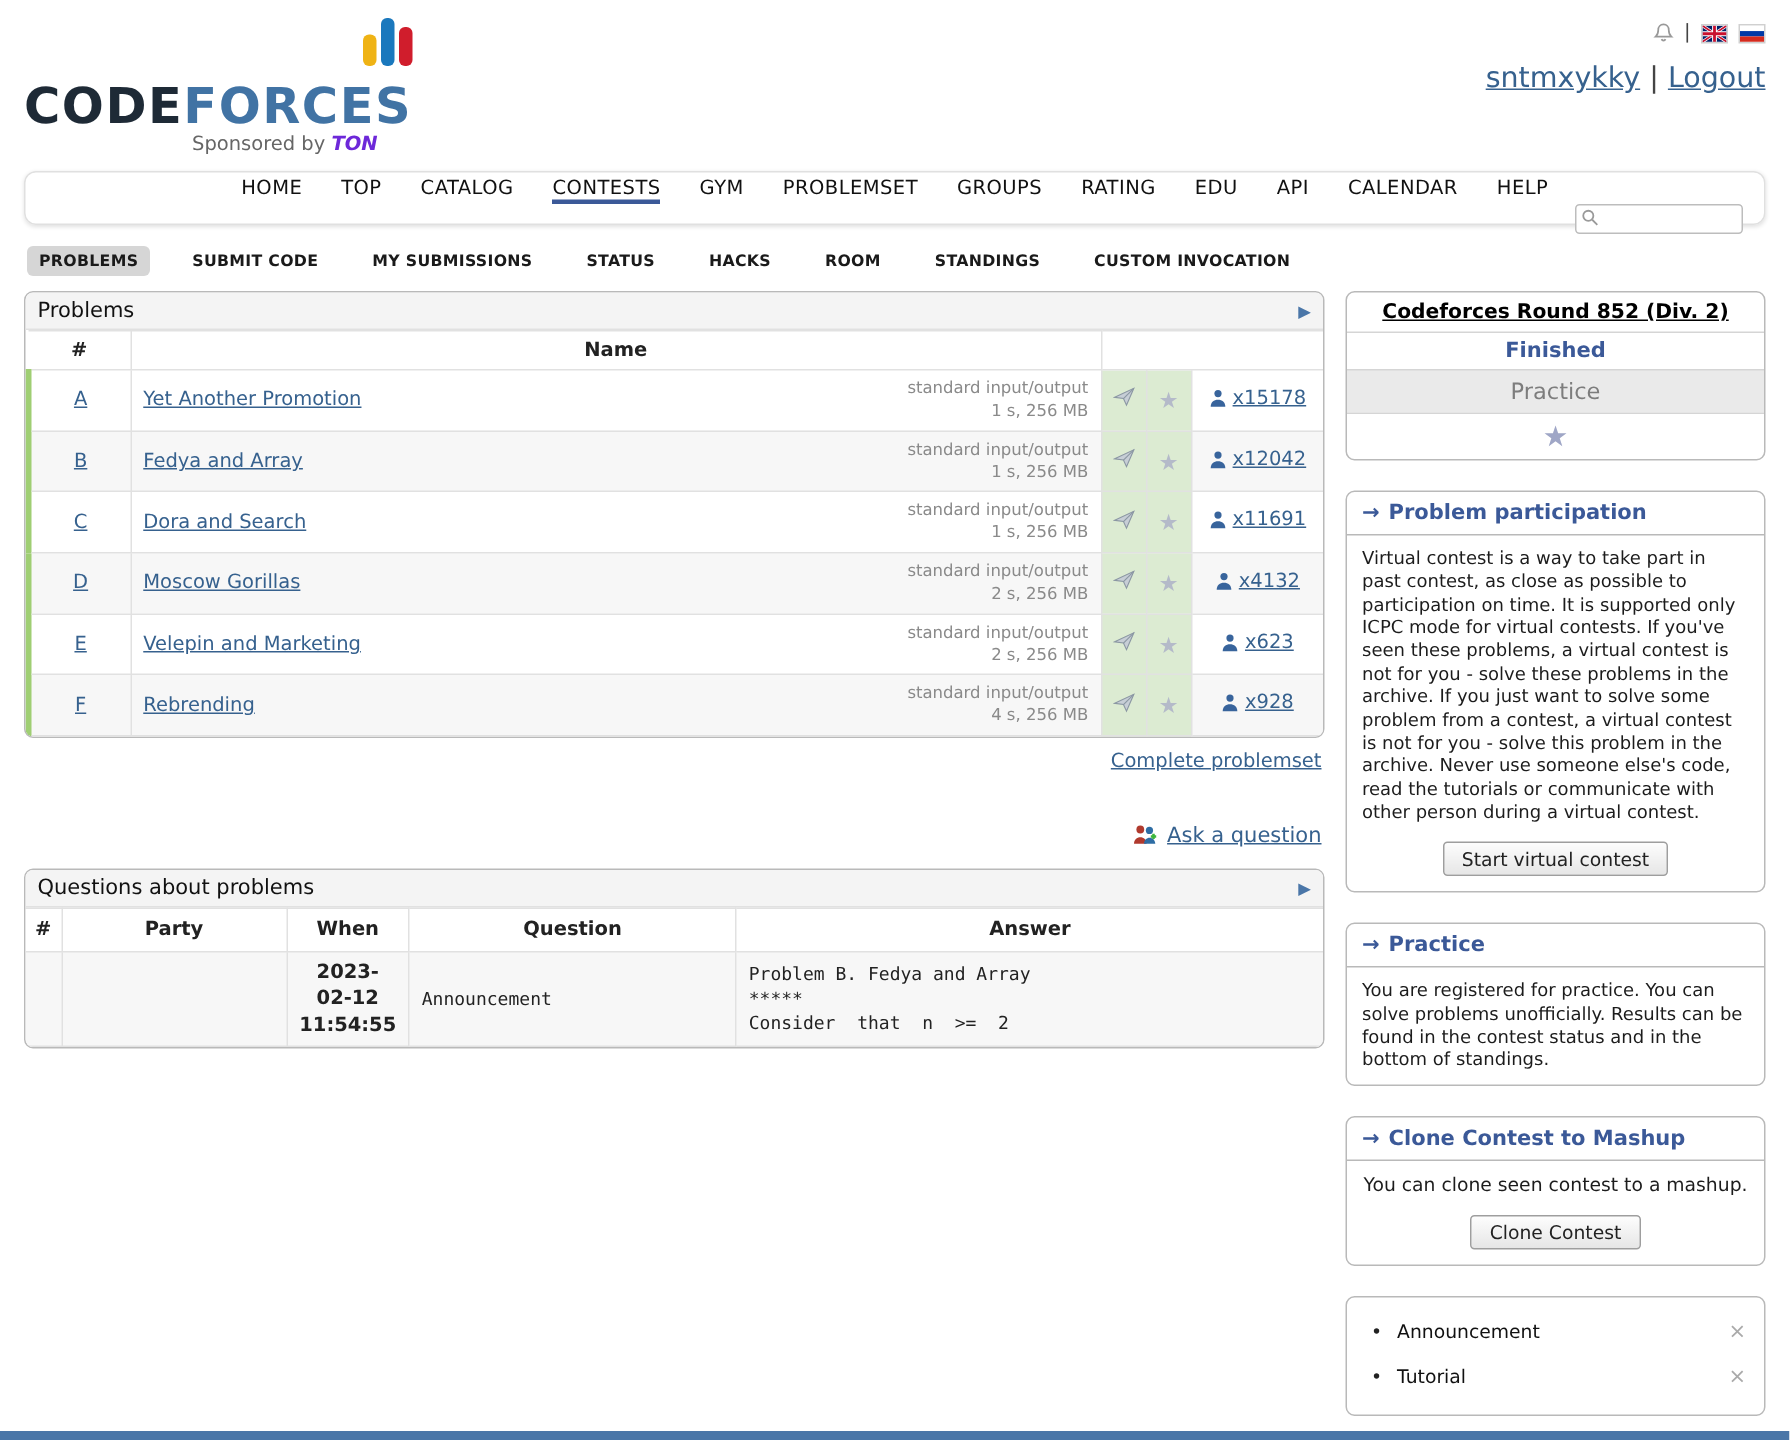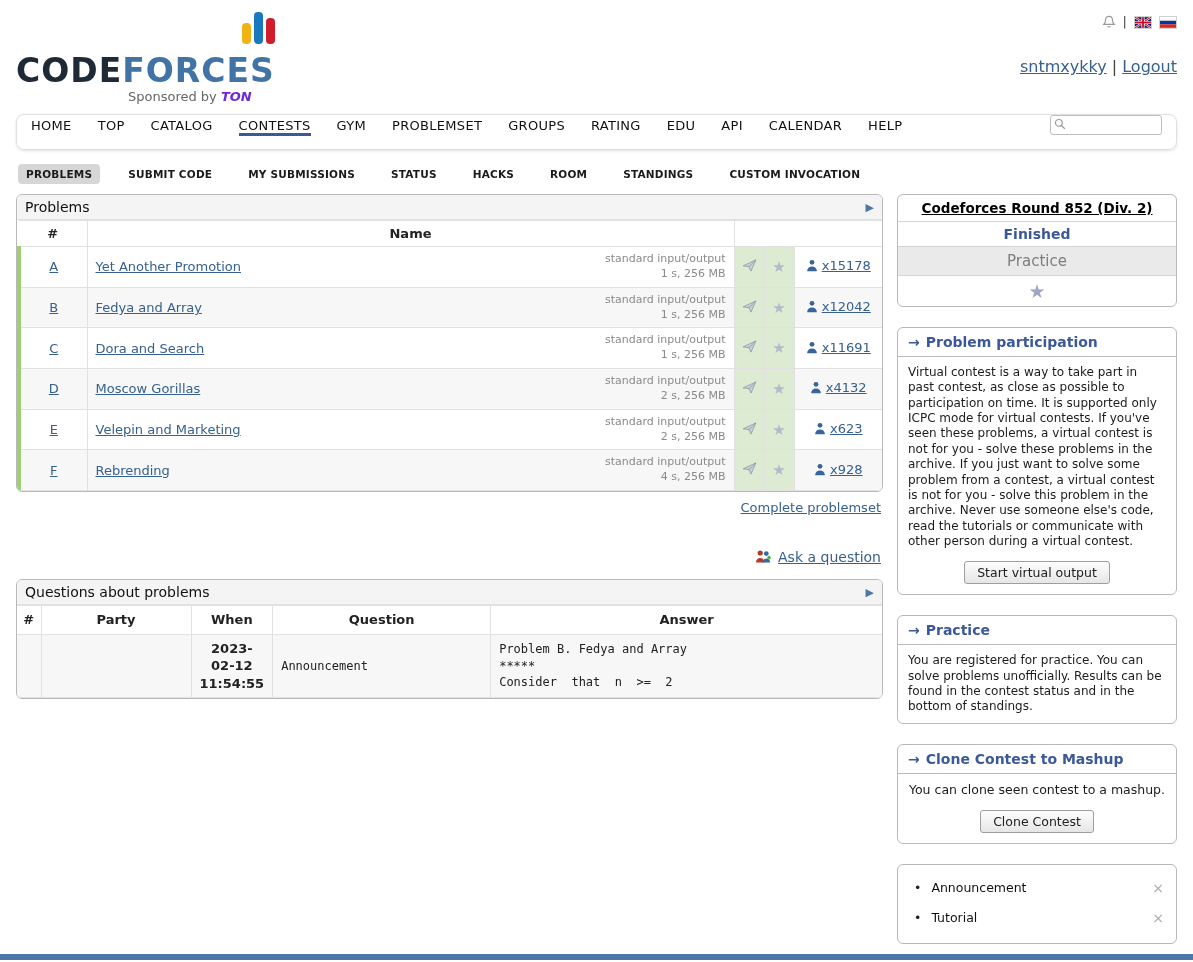--- a/index.html
+++ b/index.html
@@ -21,27 +21,27 @@
   .logo-text { font-size: 33px; font-weight: bold; letter-spacing: 1px; line-height: 1; }
   .logo-code { color: #1e2a36; }
   .logo-forces { color: #4173a4; }
   .sponsored { font-size: 13px; color: #666; margin: 2px 0 0 112px; }
   .sponsored b { color: #6d28d9; font-style: italic; }
 
   .user-area { text-align: right; line-height: 1.6; padding-top: 4px; }
   .lang-row { display: inline-flex; align-items: center; gap: 7px; }
   .flag { display: inline-block; vertical-align: middle; cursor: pointer; border: 1px solid #d0d0d0; line-height: 0; }
   .sep { color: #444; }
-  .user-links { font-size: 16px; margin-top: 18px; }
+  .user-links { font-size: 19px; }
   .user-links a { text-decoration: underline; }
 
   
   .main-nav { margin-top: 10px; border: 1px solid #e0e0e0; border-radius: 8px;
-              box-shadow: 0 1px 3px rgba(0,0,0,.12); display: flex; align-items: flex-start;
-              padding: 0 14px; height: 36px; }
+              box-shadow: 0 1px 3px rgba(0,0,0,.12); display: flex; align-items: center;
+              padding: 0 14px; height: 36px; flex-direction: column; }
   .nav-items { display: flex; align-items: stretch; gap: 26px; }
   .nav-item { display: flex; align-items: center; font-size: 13px; letter-spacing: .3px; color: #111;
               text-decoration: none; text-transform: uppercase; border-bottom: 3px solid transparent;
               padding-top: 3px; cursor: pointer; }
   .nav-item.active { border-bottom-color: #3b5998; }
   .search-wrap { margin-left: auto; display: flex; align-items: center; }
   .search-box { position: relative; }
   .search-box input { width: 112px; height: 20px; border: 1px solid #bdbdbd; border-radius: 3px;
                       padding: 0 4px 0 20px; font-size: 12px; outline: none; }
   .search-icon { position: absolute; left: 4px; top: 3px; color: #9a9a9a; font-size: 12px; line-height: 1; }
@@ -521,21 +521,21 @@
         <div class="contest-fav">
           <span class="star-big"></span>
         </div>
       </div>
 
       <div class="side-box">
         <div class="side-caption">
           <span class="arrow-icon"></span><span>Problem participation</span>
         </div>
         <div class="side-text">Virtual contest is a way to take part in past contest, as close as possible to participation on time. It is supported only ICPC mode for virtual contests. If you've seen these problems, a virtual contest is not for you - solve these problems in the archive. If you just want to solve some problem from a contest, a virtual contest is not for you - solve this problem in the archive. Never use someone else's code, read the tutorials or communicate with other person during a virtual contest.</div>
-        <button class="btn">Start virtual output</button>
+        <button class="btn">Start virtual contest</button>
       </div>
 
       <div class="side-box">
         <div class="side-caption">
           <span class="arrow-icon"></span><span>Practice</span>
         </div>
         <div class="side-text">You are registered for practice. You can solve problems unofficially. Results can be found in the contest status and in the bottom of standings.</div>
       </div>
 
       <div class="side-box">

